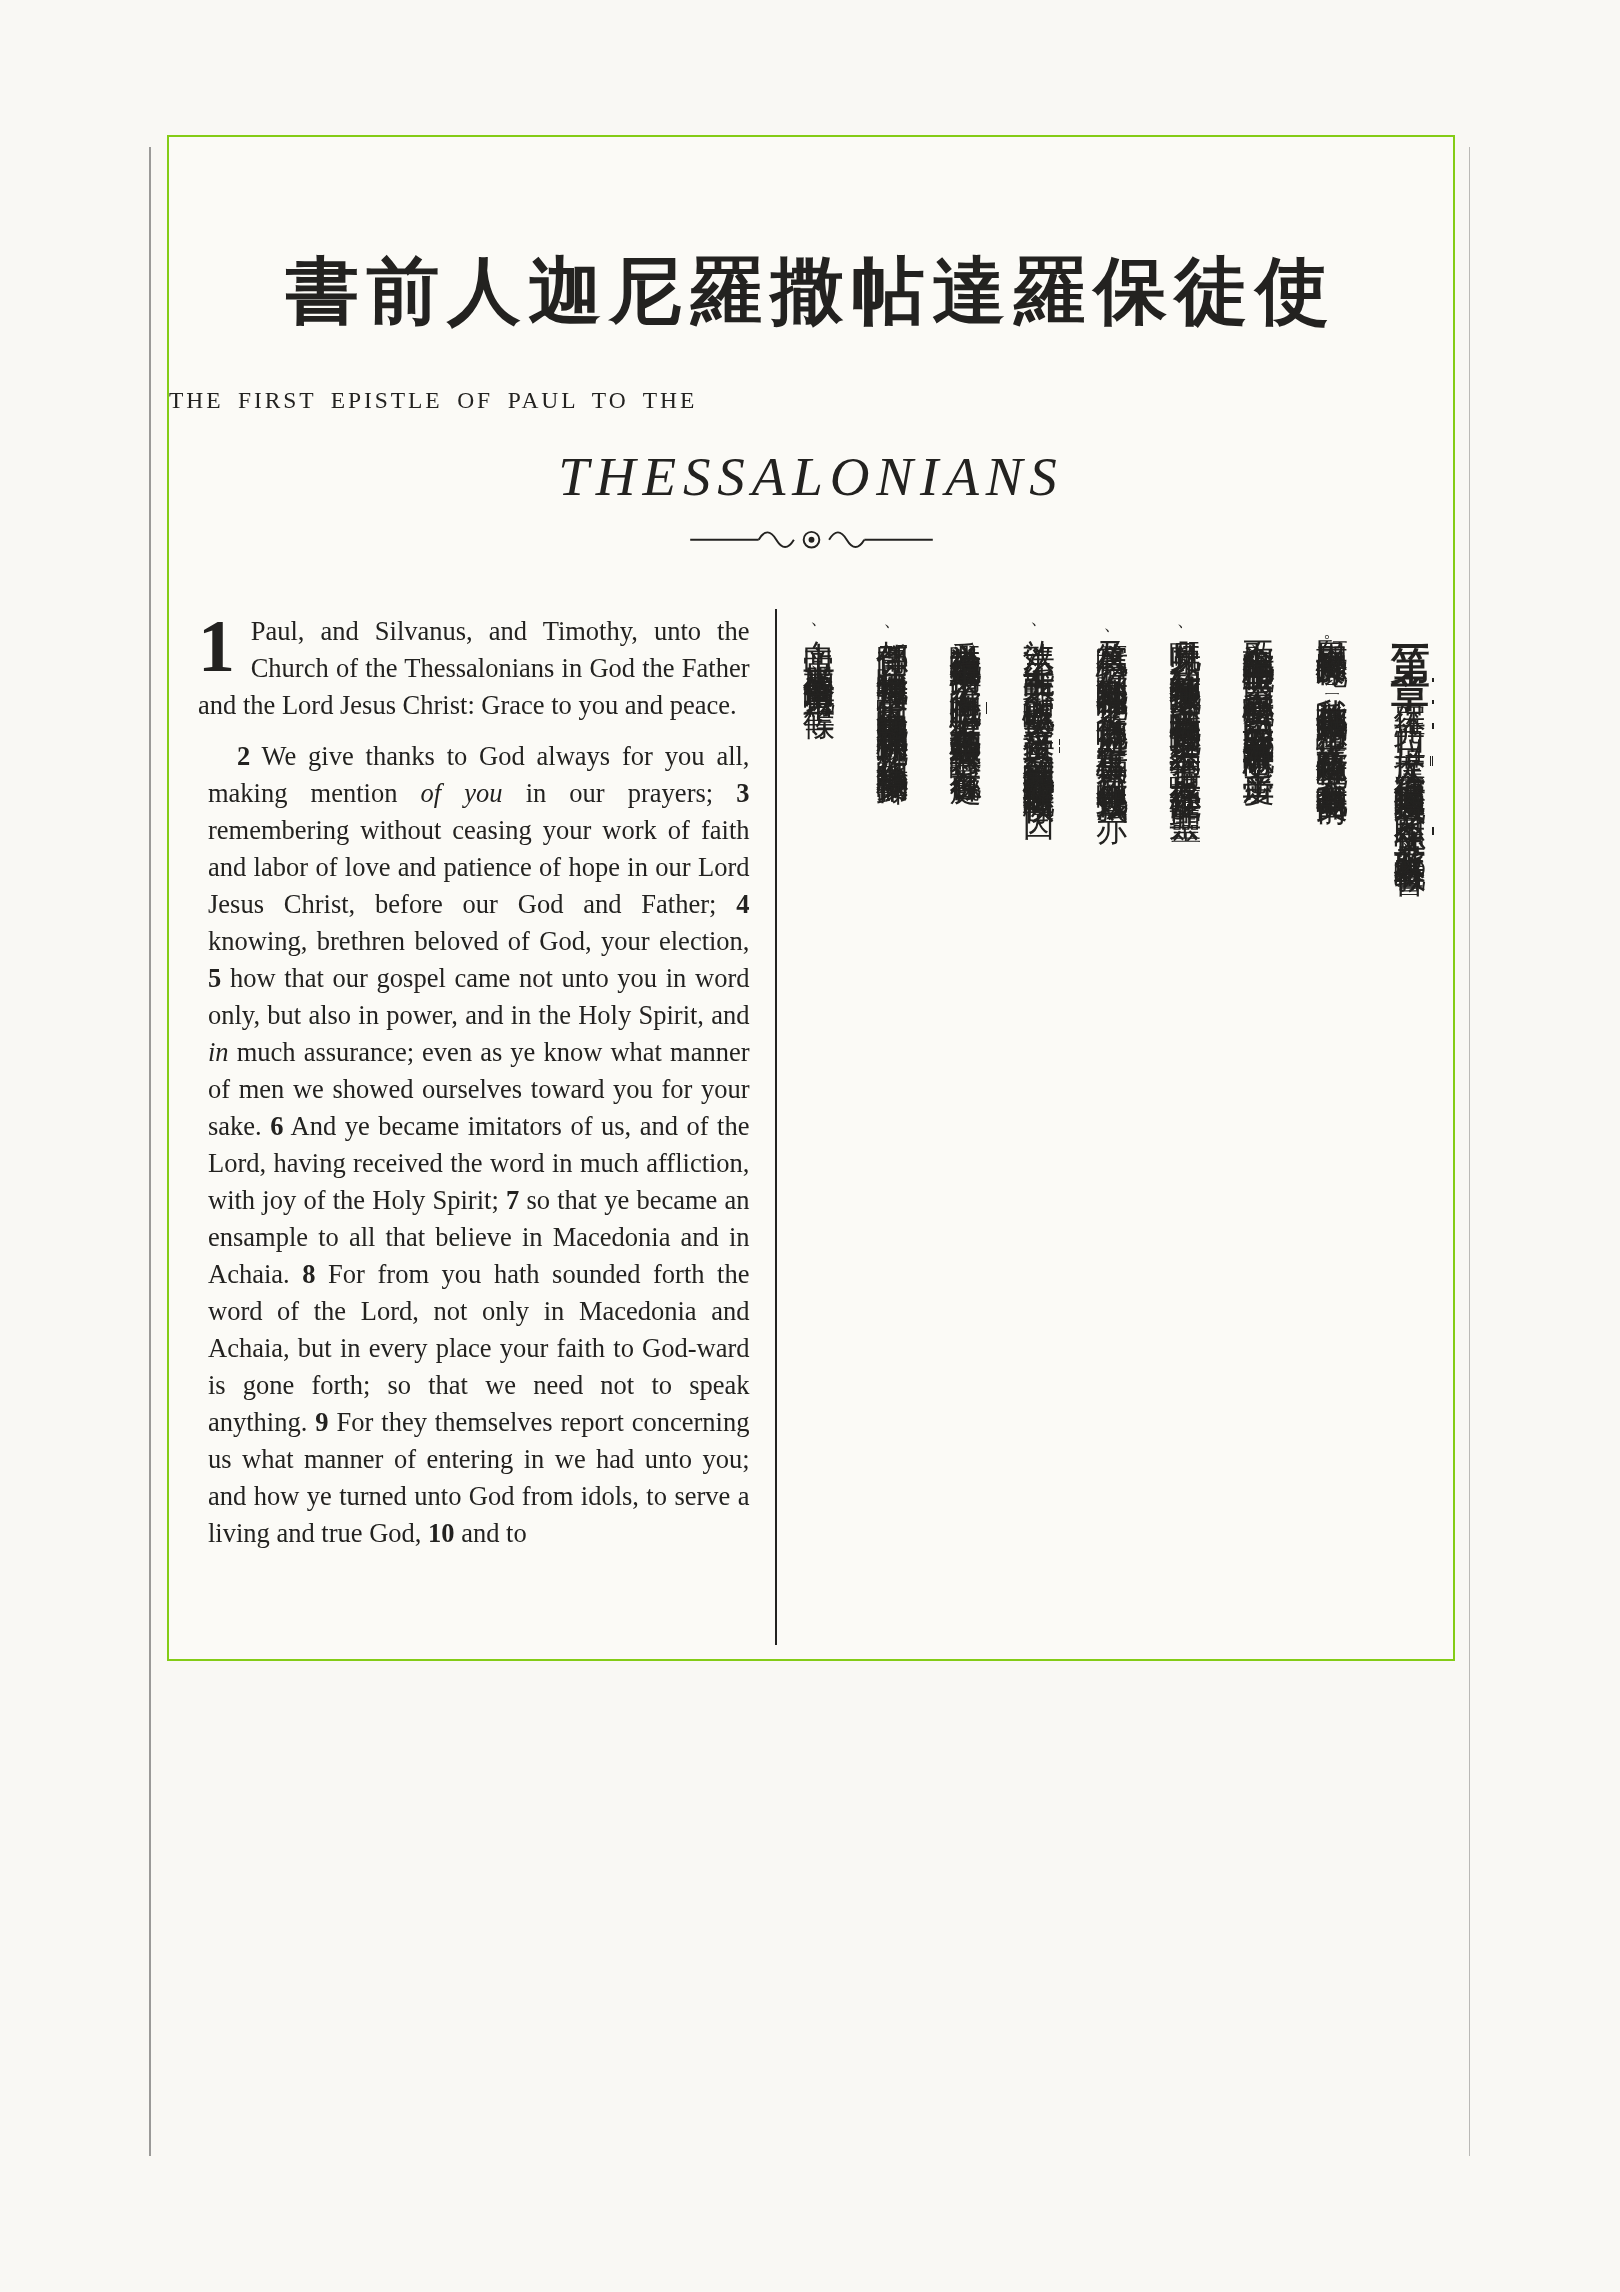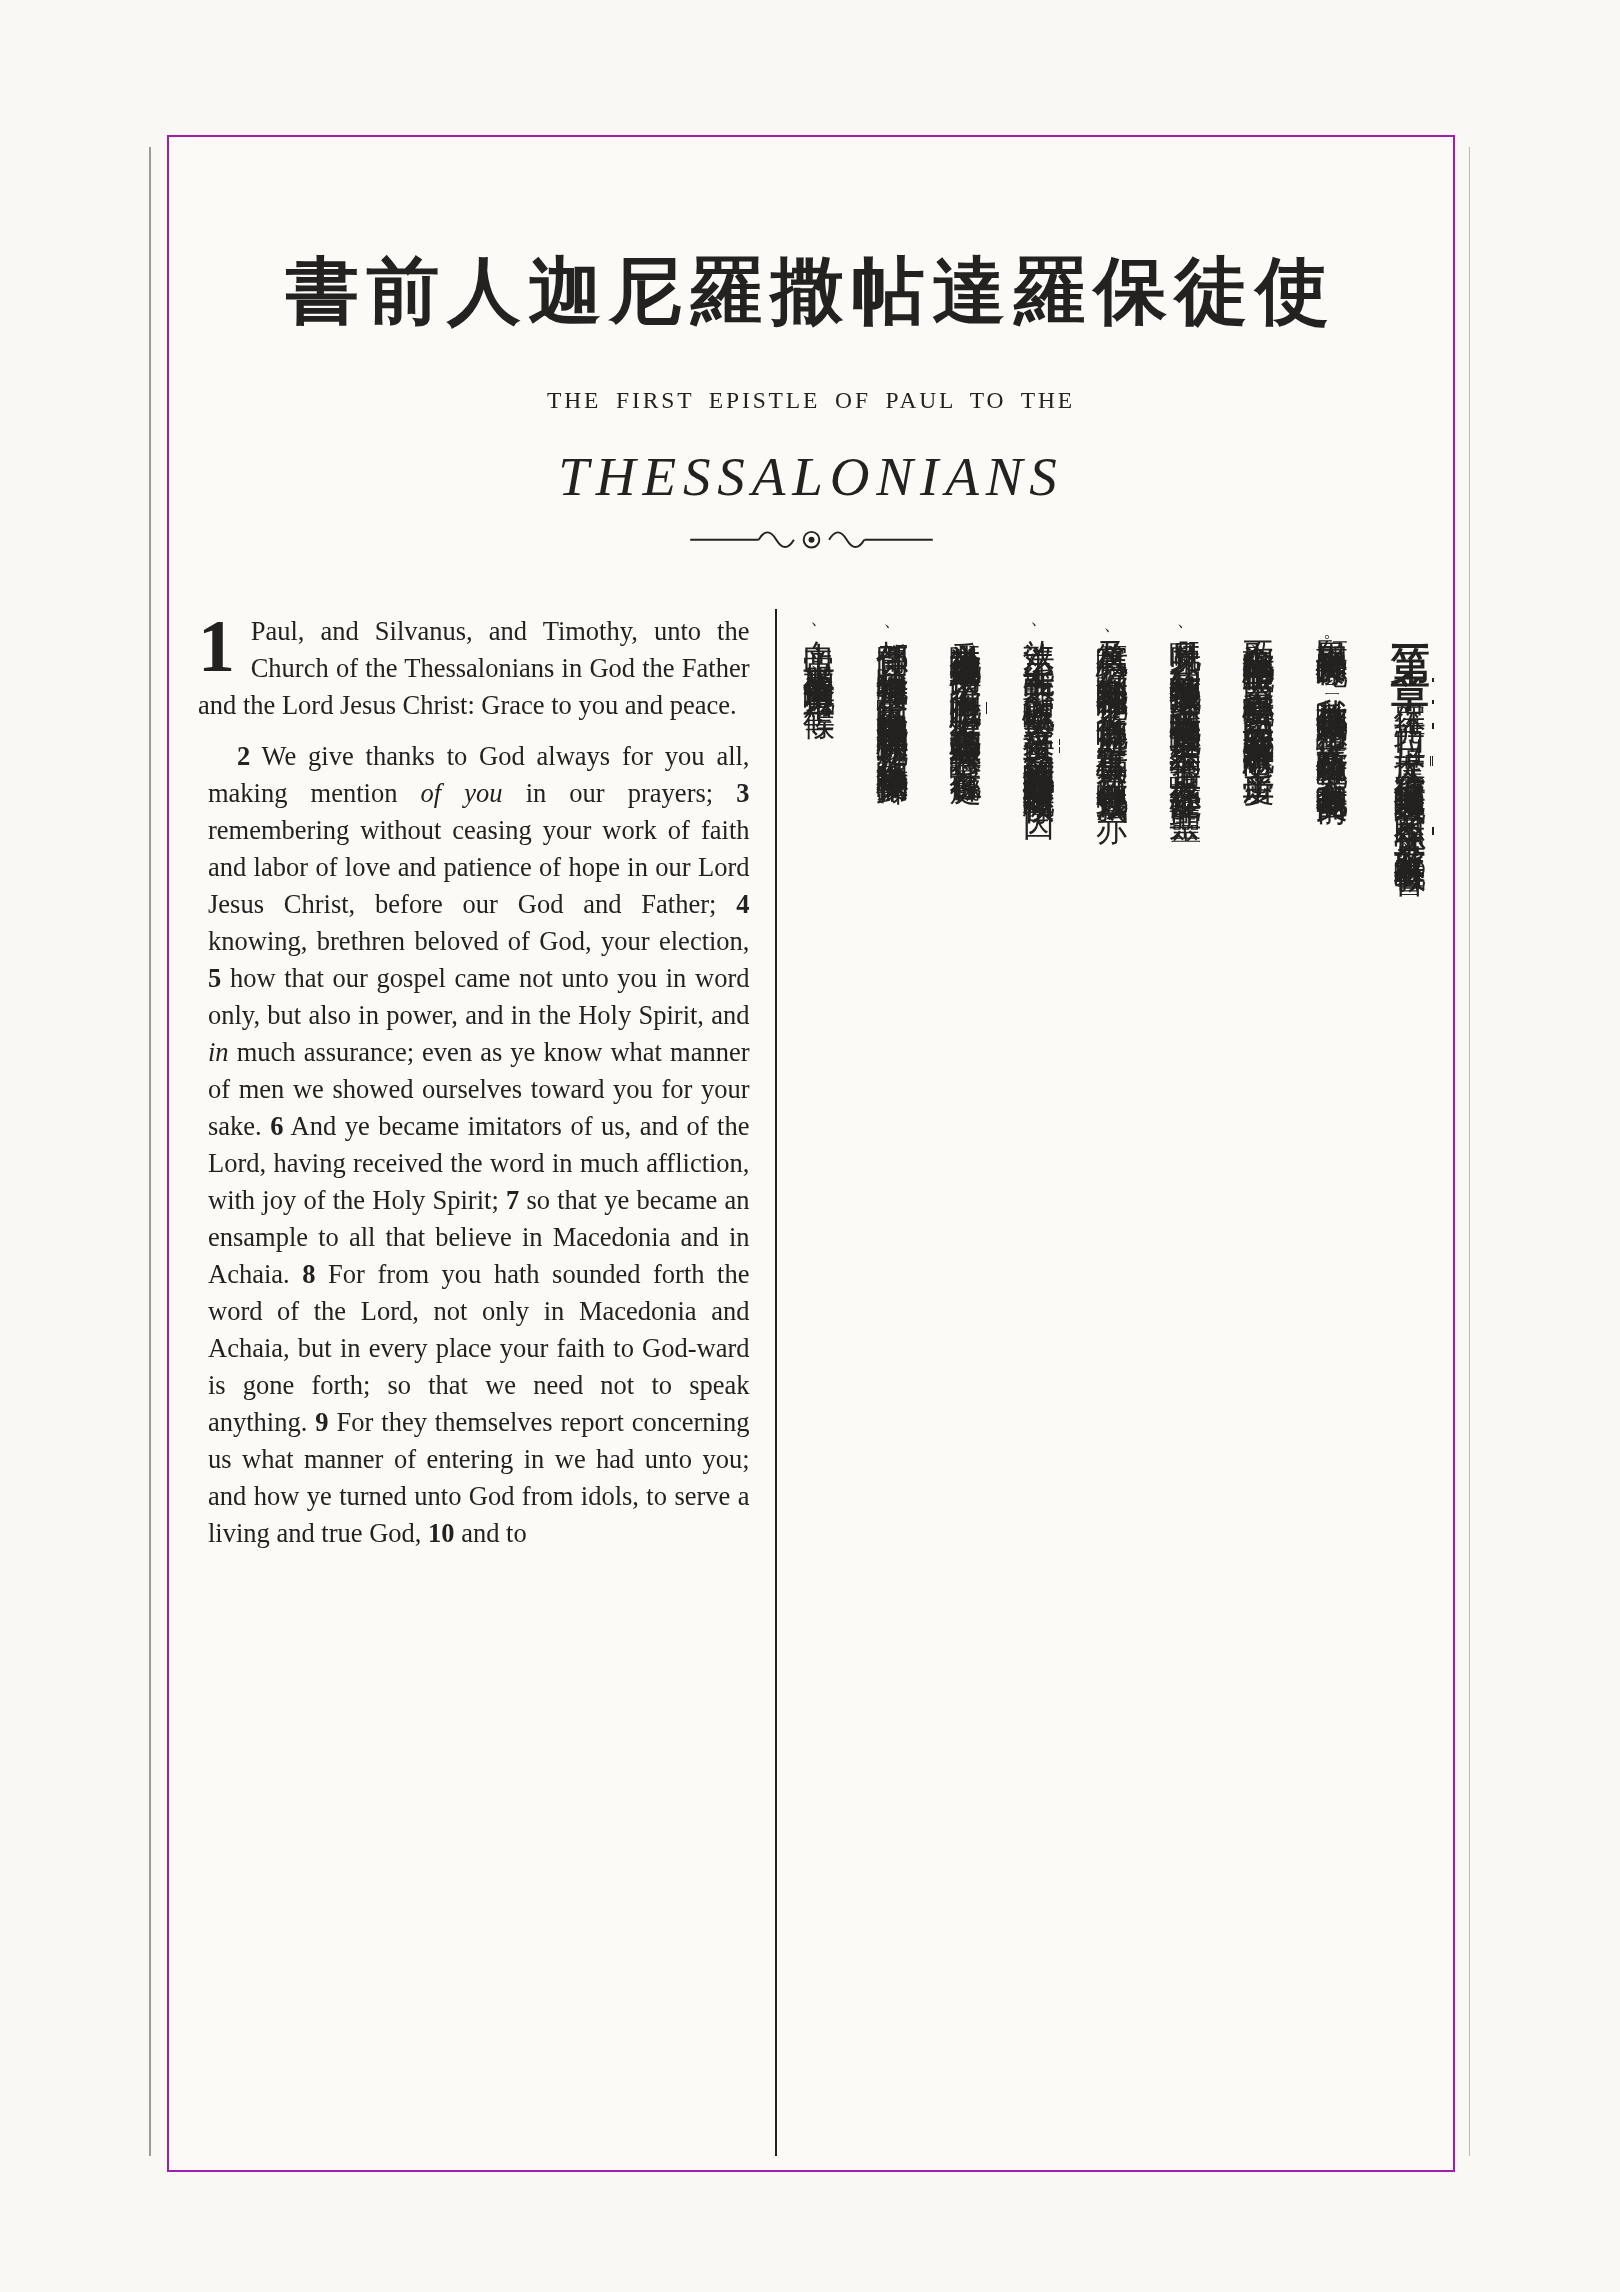--- a/index.html
+++ b/index.html
@@ -11,36 +11,35 @@
     font-family: "Liberation Serif", "DejaVu Serif", serif;
     color: #232220;
     overflow: hidden;
   }
   .edge-line-left  { position:absolute; left:149px; top:147px; height:2009px; width:2px; background:rgba(40,40,40,.45); }
   .edge-line-right { position:absolute; left:1469px; top:147px; height:2009px; width:1px; background:rgba(40,40,40,.3); }
 
   .frame {
     position: absolute;
     left: 167px; top: 135px;
-    width: 1288px; height: 2037px;
-    border: 2px solid #a21caf;
+    width: 1288px; height: 1526px;
+    border: 2px solid #84cc16;
     background: #fbfaf6;
   }
 
   .title-zh {
     margin-top: 106px;
     text-align: center;
     font-size: 73px;
     font-weight: 700;
     letter-spacing: 7.8px;
     white-space: nowrap;
   }
   .title-sub {
     margin-top: 45px;
-    text-align: center;
     font-size: 23.5px;
     letter-spacing: 2.9px;
     word-spacing: 5.9px;
   }
   .title-en {
     margin-top: 31px;
     text-align: center;
     font-size: 55px;
     letter-spacing: 6.9px;
     font-style: italic;

